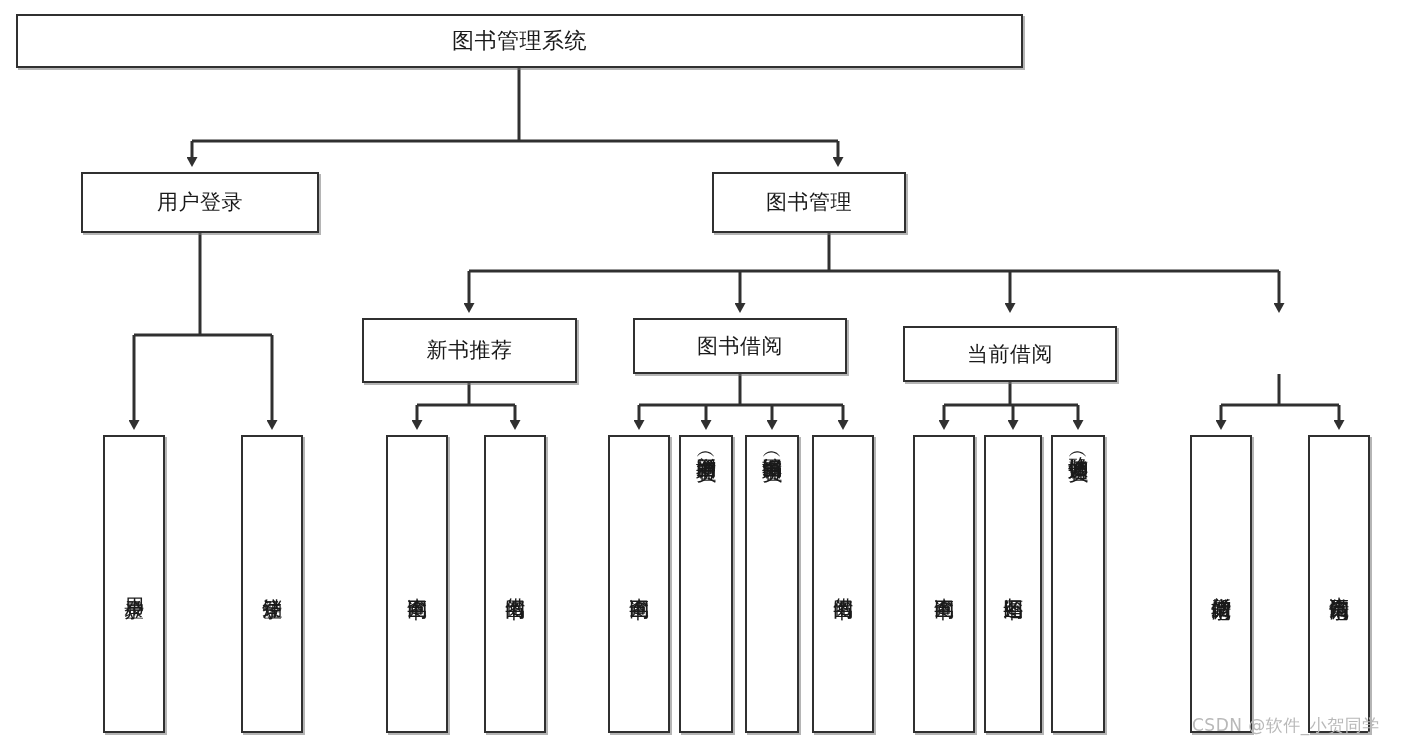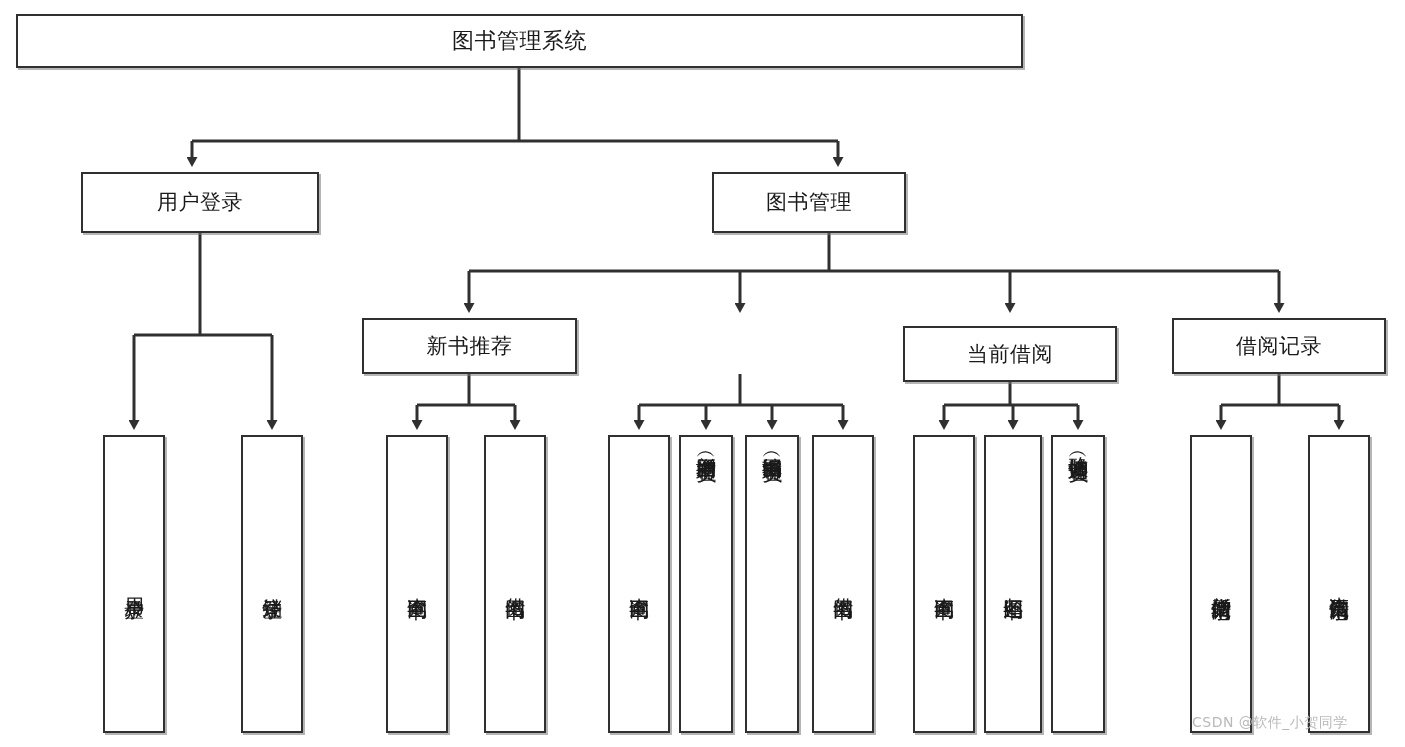--- a/index.html
+++ b/index.html
@@ -51,21 +51,21 @@
     font-size: 20px;
     line-height: 1.18;
     letter-spacing: 1px;
     padding: 4px 0;
   }
   .node.vert.top-aligned {
     justify-content: flex-start;
   }
   .watermark {
     position: absolute;
-    font-size: 14px;
+    font-size: 17px;
     color: #b9b9b9;
     letter-spacing: 0.5px;
     white-space: nowrap;
     font-family: "DejaVu Sans", "Liberation Sans", sans-serif;
   }
 </style>
 </head>
 <body>
 
 <div id="canvas">
@@ -118,23 +118,23 @@
       <path d="M1221,405 L1221,421" marker-end="url(#arrow)"></path>
       <path d="M1339,405 L1339,421" marker-end="url(#arrow)"></path>
     </g>
   </svg>
 
   <div class="node horiz root" id="n-root" style="left: 16px; top: 14px; width: 1007px; height: 54px;">图书管理系统</div>
 
   <div class="node horiz" id="n-l1-0" style="left: 81px; top: 172px; width: 238px; height: 61px;">用户登录</div>
   <div class="node horiz" id="n-l1-1" style="left: 712px; top: 172px; width: 194px; height: 61px;">图书管理</div>
 
-  <div class="node horiz" id="n-l2-0" style="left: 362px; top: 318px; width: 215px; height: 56px;">新书推荐</div>
+  <div class="node horiz" id="n-l2-0" style="left: 362px; top: 318px; width: 215px; height: 65px;">新书推荐</div>
+  <div class="node horiz" id="n-l2-1" style="left: 633px; top: 318px; width: 214px; height: 56px;">图书借阅</div>
   <div class="node horiz" id="n-l2-2" style="left: 903px; top: 326px; width: 214px; height: 56px;">当前借阅</div>
-  <div class="node horiz" id="n-l2-3" style="left: 1172px; top: 318px; width: 214px; height: 56px;">借阅记录</div>
 
   <div class="node vert" id="n-lf-0" style="left: 103px; top: 435px; width: 62px; height: 298px;">用户登录</div>
   <div class="node vert" id="n-lf-1" style="left: 241px; top: 435px; width: 62px; height: 298px;">注销登录</div>
   <div class="node vert" id="n-lf-2" style="left: 386px; top: 435px; width: 62px; height: 298px;">查询图书</div>
   <div class="node vert" id="n-lf-3" style="left: 484px; top: 435px; width: 62px; height: 298px;">借阅图书</div>
   <div class="node vert" id="n-lf-4" style="left: 608px; top: 435px; width: 62px; height: 298px;">查询图书</div>
   <div class="node vert top-aligned" id="n-lf-5" style="left: 679px; top: 435px; width: 54px; height: 298px;">新增图书（管理员）</div>
   <div class="node vert top-aligned" id="n-lf-6" style="left: 745px; top: 435px; width: 54px; height: 298px;">编辑图书（管理员）</div>
   <div class="node vert" id="n-lf-7" style="left: 812px; top: 435px; width: 62px; height: 298px;">借阅图书</div>
   <div class="node vert" id="n-lf-8" style="left: 913px; top: 435px; width: 62px; height: 298px;">查询图书</div>

